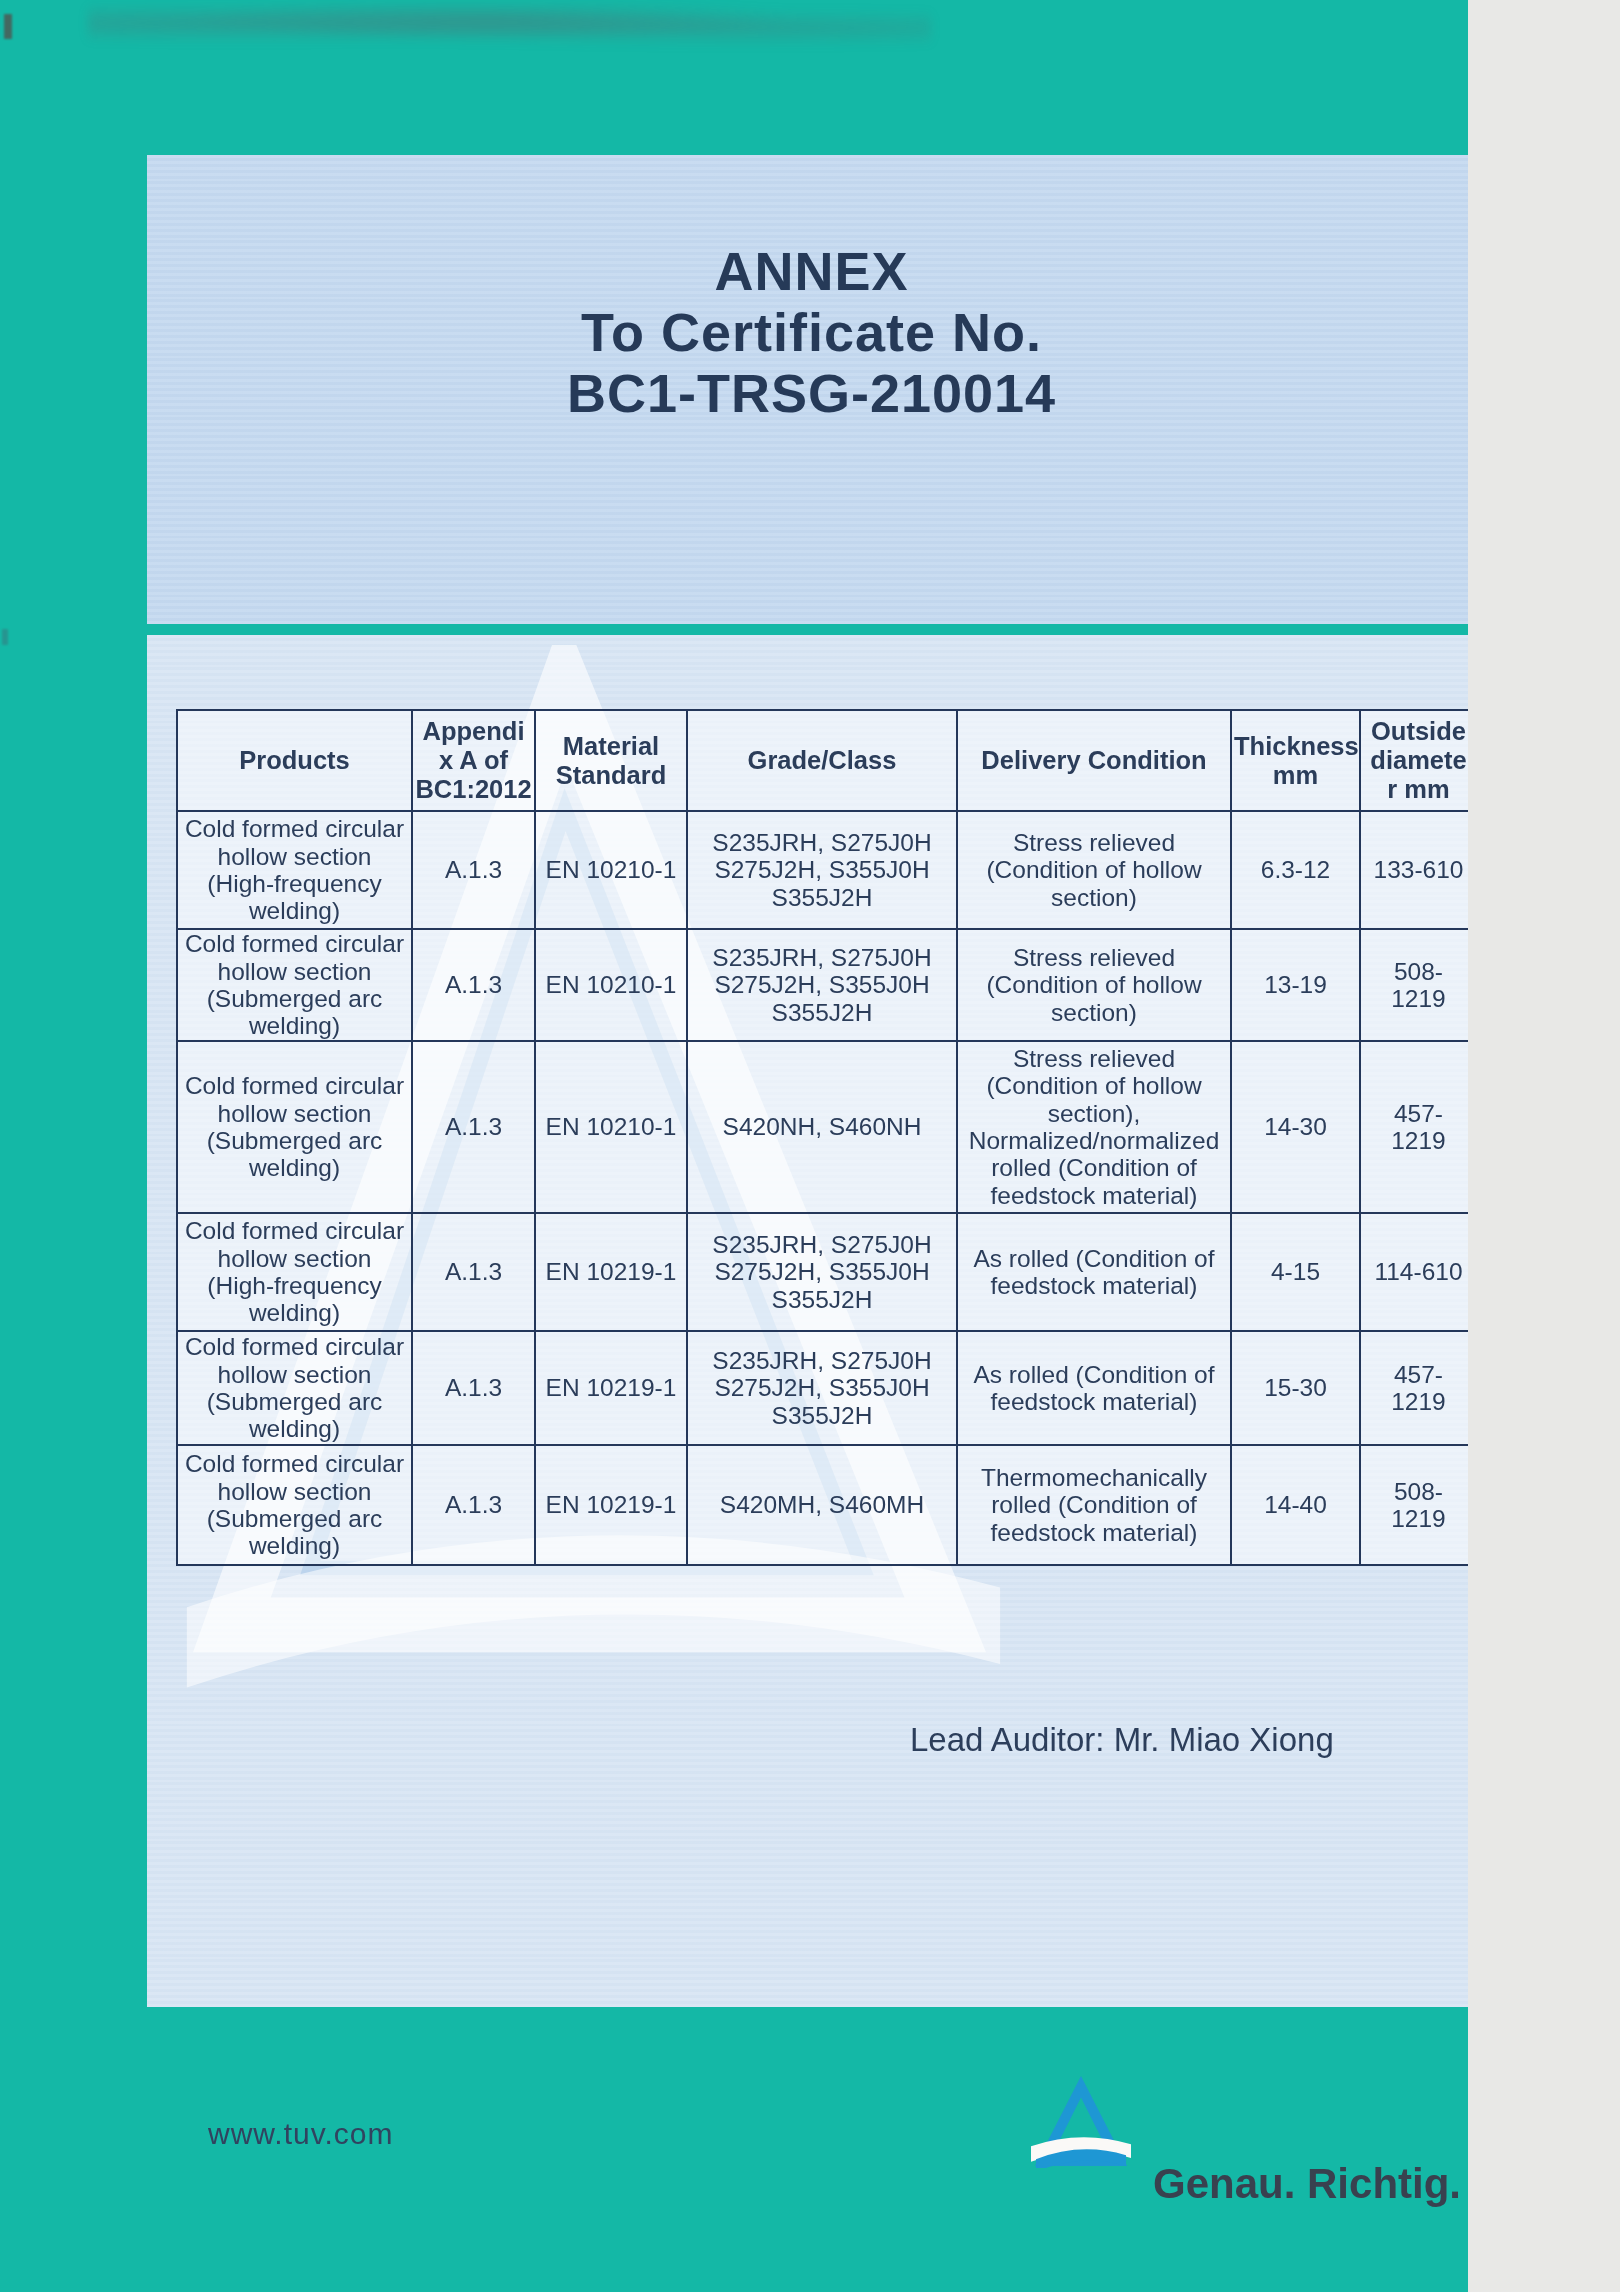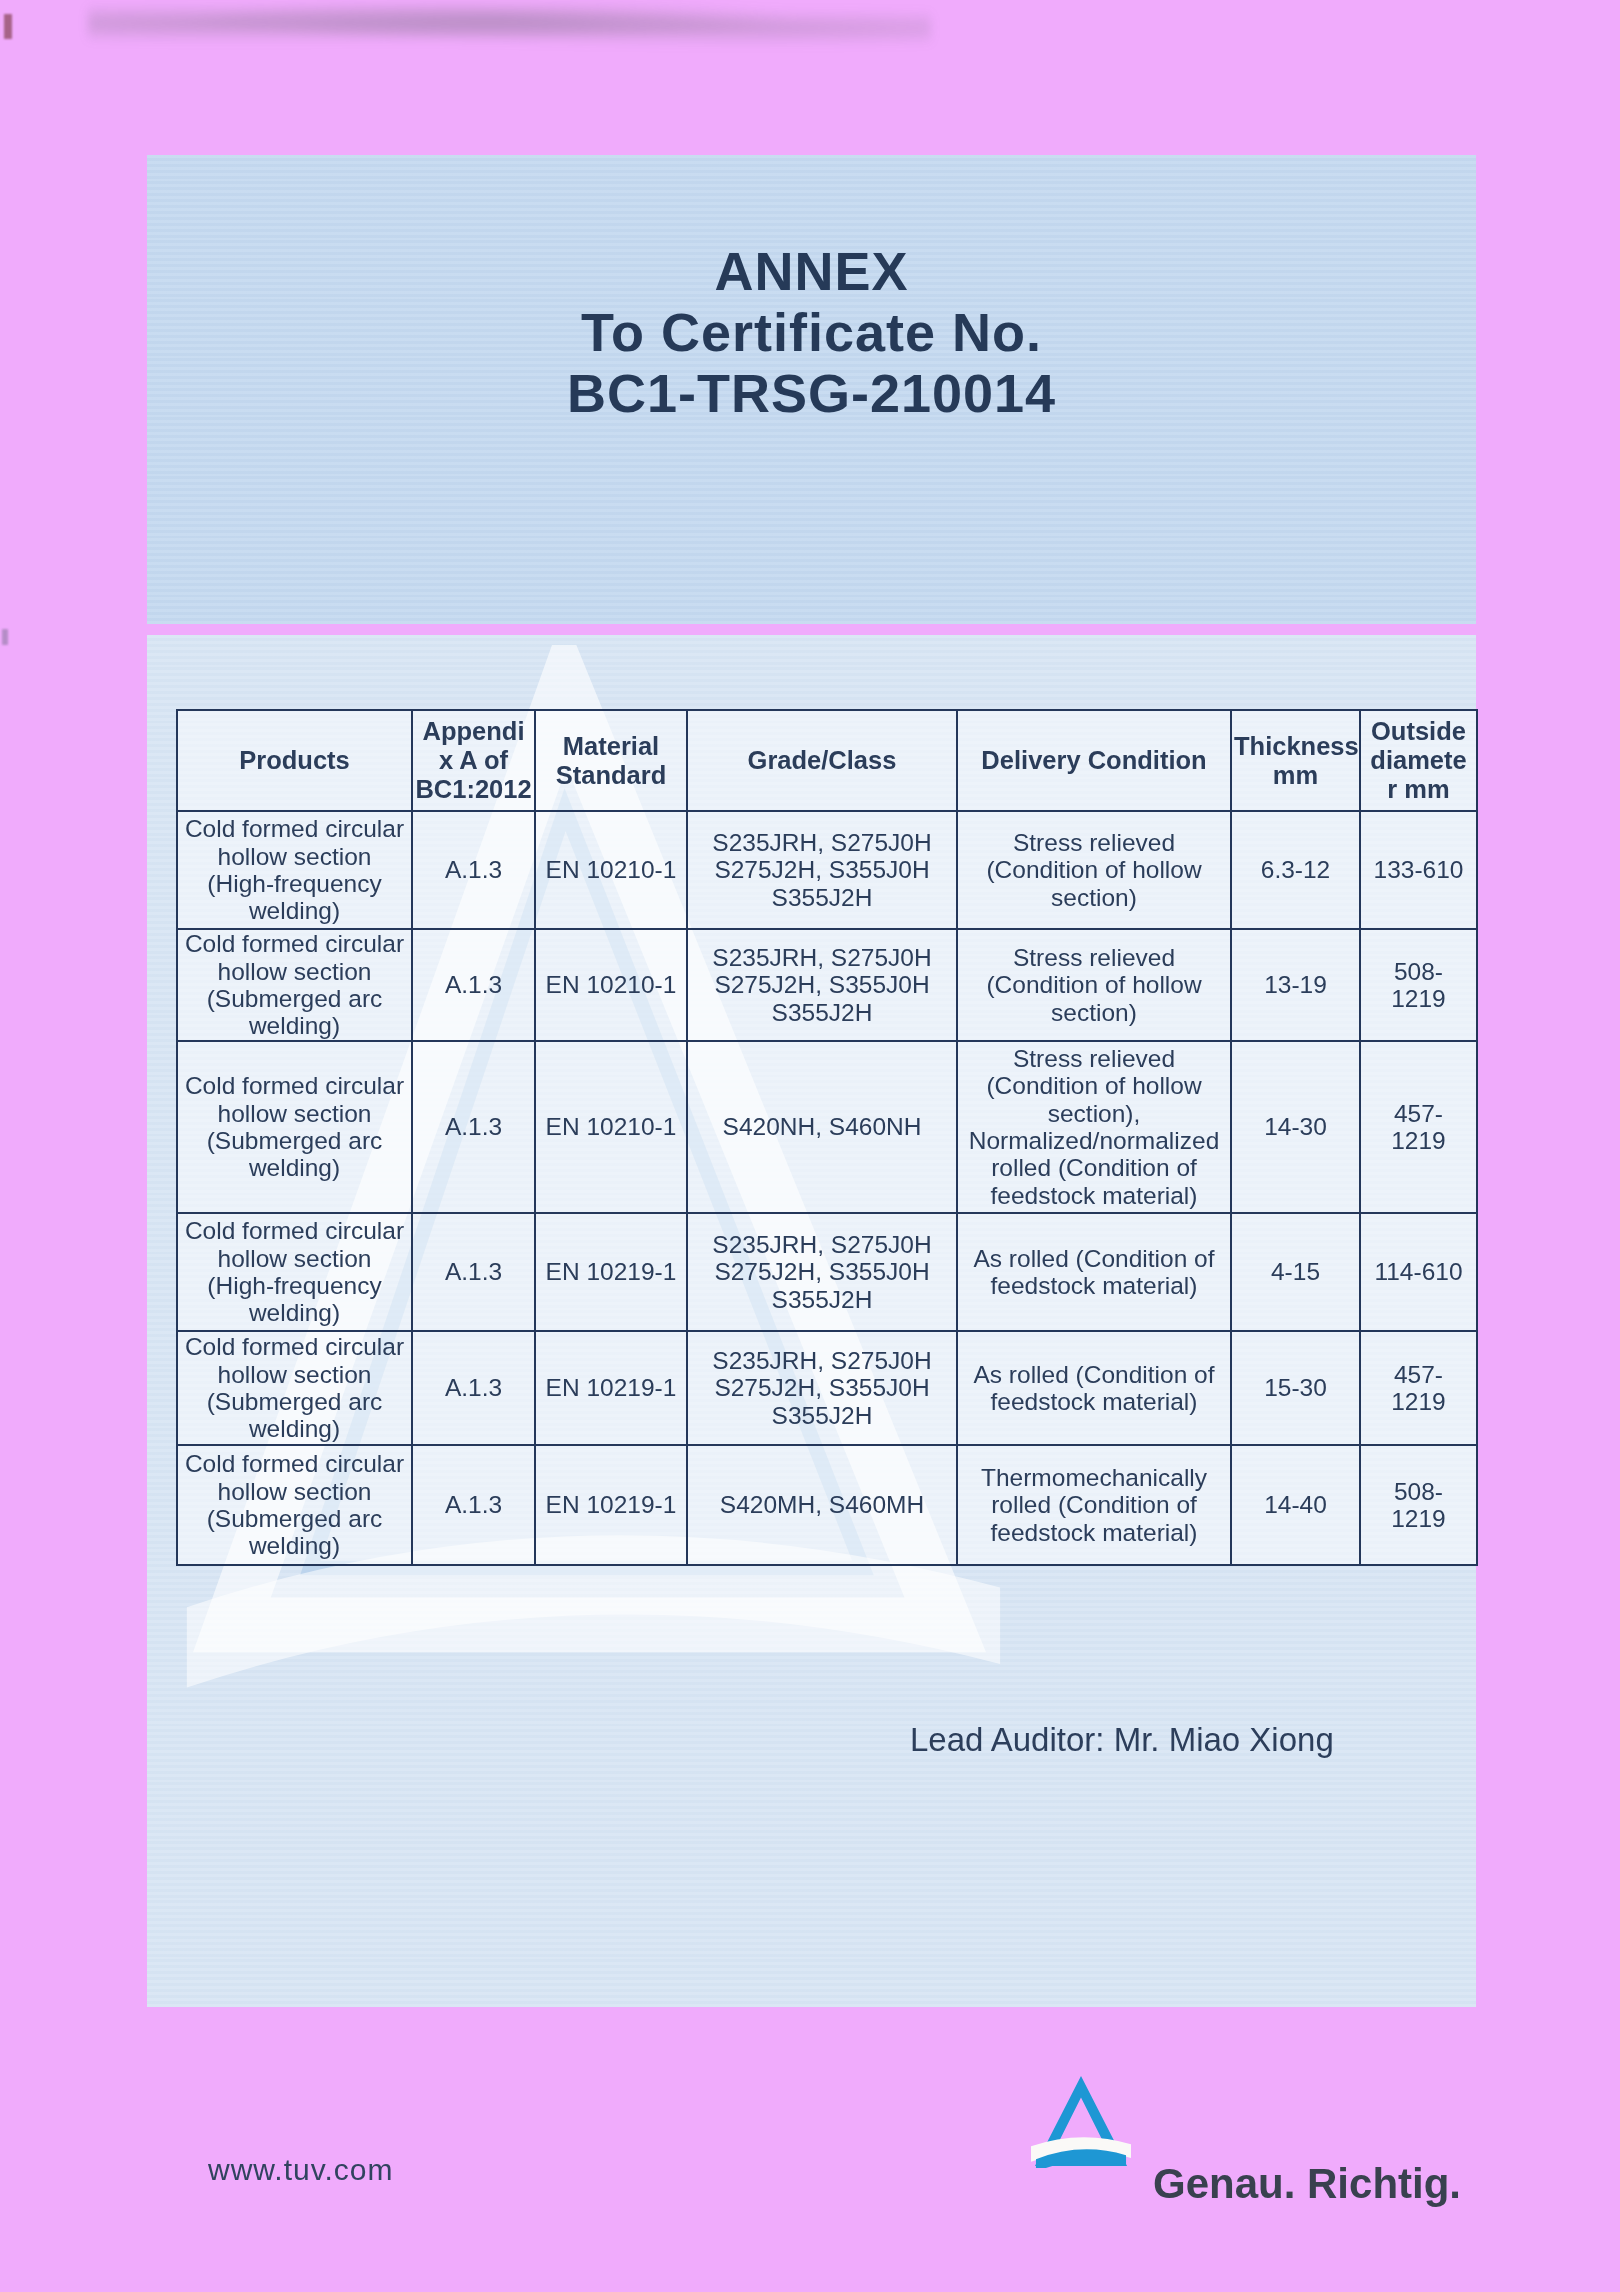--- a/index.html
+++ b/index.html
@@ -1,19 +1,19 @@
 <!DOCTYPE html>
 <html><head>
 <meta charset="utf-8">
 <style>
   html,body{margin:0;padding:0;background:#e8e8e6;}
   .page{
     position:relative;
-    width:1620px;height:2293px;
-    background:#f0abfc;
+    width:1468px;height:2293px;
+    background:#14b8a6;
     overflow:hidden;
     font-family:"Liberation Sans","DejaVu Sans",sans-serif;
     color:#2b3d5a;
   }
   
   .scan-artifacts{
     position:absolute;left:88px;top:2px;width:843px;height:47px;
     background:
       radial-gradient(ellipse at 18% 45%, rgba(95,95,105,0.28), transparent 55%),
       radial-gradient(ellipse at 48% 35%, rgba(95,95,105,0.20), transparent 50%),
@@ -64,21 +64,21 @@
   tr.h120{height:118px;} tr.h114{height:112px;} tr.h175{height:172px;} tr.h116{height:114px;} tr.h122{height:120px;}
 
   .lead-auditor{
     position:absolute;left:763px;top:1086px;
     font-size:33px;color:#2c3e5b;
   }
 
   
   .website{
     position:absolute;left:208px;top:2117px;
-    font-size:30px;letter-spacing:1px;color:#31435f;margin-top:36px;
+    font-size:30px;letter-spacing:1px;color:#31435f;
   }
   .logo-triangle{position:absolute;left:1031px;top:2074px;width:100px;height:94px;}
   .brand{position:absolute;left:1145px;top:2101px;font-size:48px;line-height:1;color:#39414f;white-space:nowrap;}
   .brand .b{font-weight:bold;}
   .brand .reg{font-size:21.6px;vertical-align:27.4px;}
   .tagline{position:absolute;left:1153px;top:2160px;font-size:42px;font-weight:bold;color:#39414f;}
 </style>
 </head>
 <body>
 

